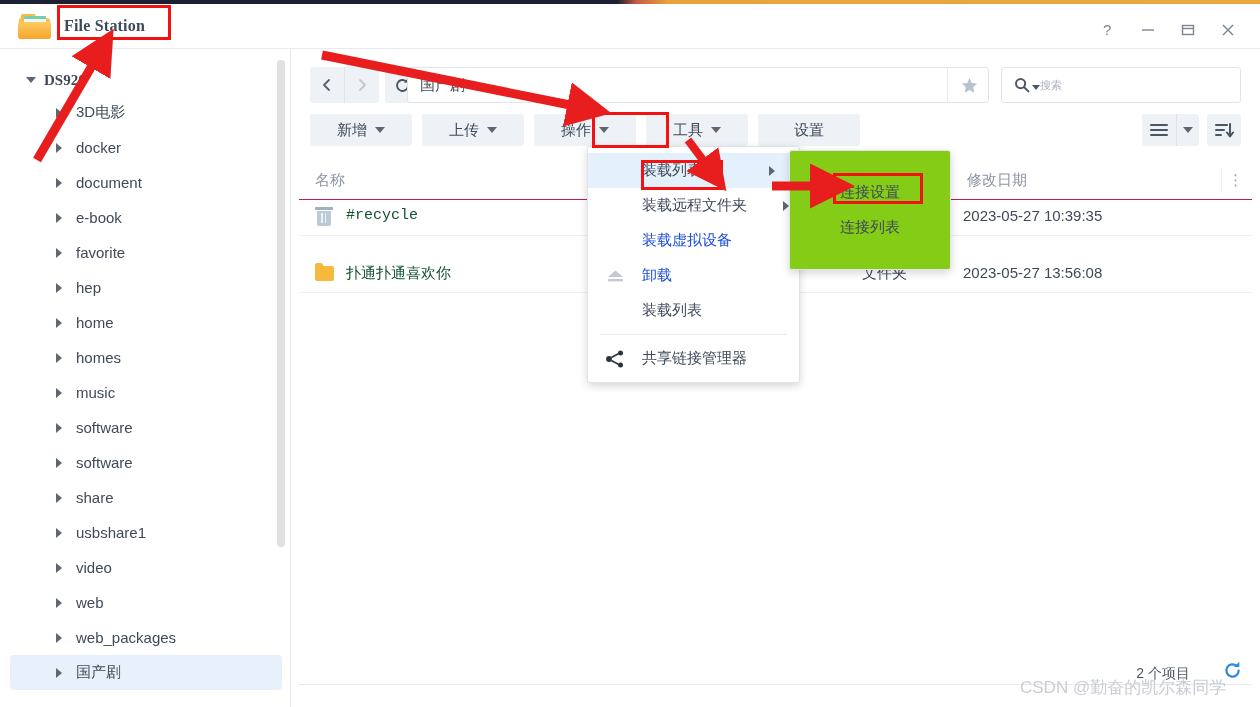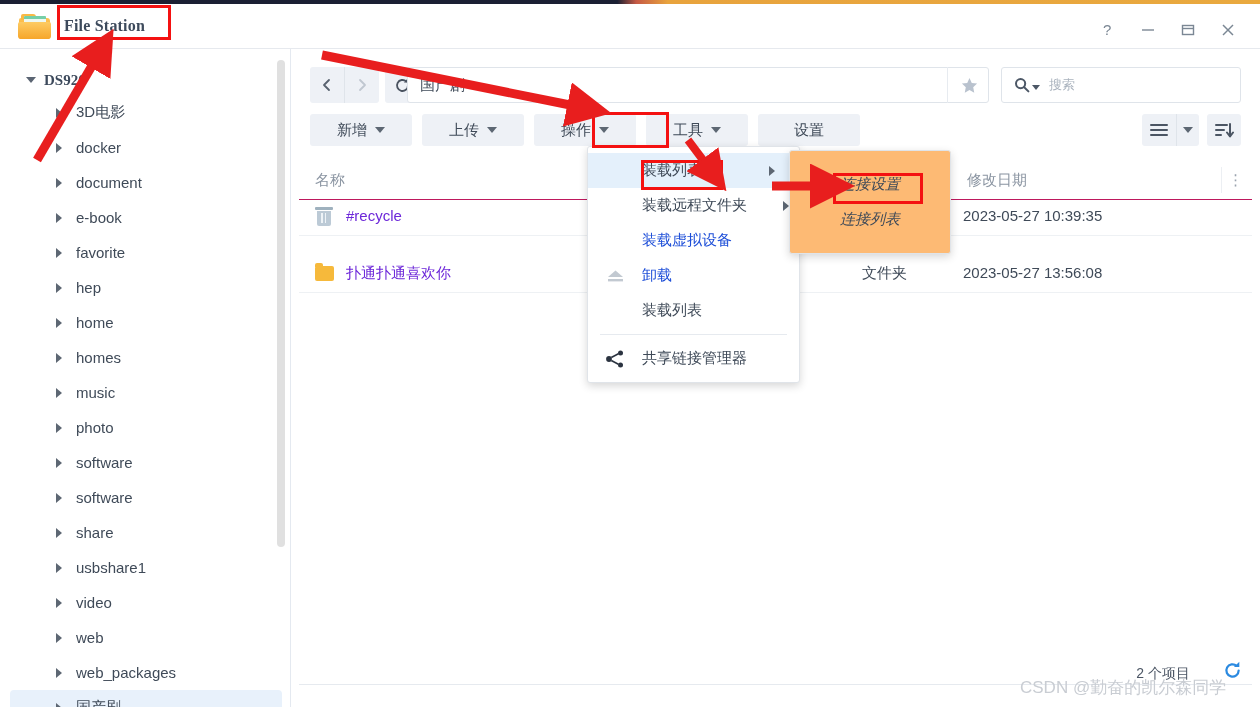--- a/index.html
+++ b/index.html
@@ -70,21 +70,21 @@
   .pathbox{position:absolute;left:116px;top:0;width:582px;height:36px;border:1px solid #dfe4ea;
     border-radius:3px;background:#fff;box-sizing:border-box;}
   .path-text{position:absolute;left:12px;top:8px;font-size:15px;color:#3f4a58;}
   .starbtn{position:absolute;left:656px;top:0;width:42px;height:36px;border-left:1px solid #e7ebf0;
     display:flex;align-items:center;justify-content:center;color:#b6bfcb;font-size:18px;}
   .searchbox{position:absolute;left:710px;top:0;width:240px;height:36px;border:1px solid #dfe4ea;
     border-radius:3px;background:#fff;box-sizing:border-box;display:flex;align-items:center;}
   .search-ico{margin-left:12px;color:#4c5766;display:flex;align-items:center;}
   .search-caret{width:0;height:0;border-left:4px solid transparent;border-right:4px solid transparent;
     border-top:5px solid #4c5766;margin-left:2px;margin-top:4px;}
-  .search-ph{margin-left:9px;font-size:13px;color:#a9b2bd;}
+  .search-ph{font-size:11px;color:#a9b2bd;}
 
   
   .toolbar{position:absolute;left:19px;top:65px;display:flex;gap:10px;}
   .tbtn{height:32px;min-width:78px;padding:0 12px;background:#eef1f6;border-radius:3px;
     display:flex;align-items:center;justify-content:center;gap:8px;font-size:15px;color:#3f4a58;}
   .tcaret{width:0;height:0;border-left:5px solid transparent;border-right:5px solid transparent;
     border-top:6px solid #5d6773;}
   .tool-hl{position:absolute;left:592px;top:112px;width:77px;height:36px;border:3px solid #f41111;
     box-sizing:border-box;pointer-events:none;}
 
@@ -101,21 +101,21 @@
   .col-size{position:absolute;left:463px;top:10px;font-size:15px;color:#8b95a2;}
   .col-type{position:absolute;left:563px;top:10px;font-size:15px;color:#8b95a2;}
   .col-date{position:absolute;left:668px;top:10px;font-size:15px;color:#8b95a2;}
   .col-menu{position:absolute;right:8px;top:10px;font-size:15px;color:#9aa3ae;letter-spacing:1px;}
   .hdr-sep{position:absolute;top:6px;width:1px;height:26px;background:#eceff3;}
 
   .row{position:absolute;left:8px;width:953px;height:36px;border-bottom:1px solid #eef1f4;}
   .row1{top:150px;}
   .row2{top:186px;margin-top:21px;}
   .row-ico{position:absolute;left:16px;top:8px;width:20px;height:20px;}
-  .row-name{position:absolute;left:47px;top:8px;font-size:15px;color:#6d28d9;}
+  .row-name{position:absolute;left:47px;top:8px;font-size:15px;color:#14532d;font-family:Liberation Mono, monospace;}
   .row-type{position:absolute;left:563px;top:8px;font-size:15px;color:#3f4a58;}
   .row-date{position:absolute;left:664px;top:8px;font-size:15px;color:#3f4a58;}
 
   .trash{position:absolute;left:0;top:0;width:18px;height:19px;}
   .trash-lid{position:absolute;left:0;top:0;width:18px;height:3px;background:#9fb1be;border-radius:1px;}
   .trash-body{position:absolute;left:2px;top:4px;width:14px;height:15px;background:#bccad6;
     border-radius:0 0 2px 2px;}
   .trash-line{position:absolute;top:6px;width:1.6px;height:10px;background:#eef3f7;}
 
   .mini-folder{position:absolute;left:0;top:2px;width:19px;height:15px;background:#f6b93b;border-radius:2px;}
@@ -135,22 +135,22 @@
   .mi-ico{width:54px;display:flex;align-items:center;justify-content:center;color:#6a7481;}
   .mi-label{font-size:15px;color:#3f4a58;}
   .mi.dis .mi-label{color:#1d4ed8;}
   .mi.dis .mi-ico{color:#c2c9d1;}
   .mi-arrow{position:absolute;right:24px;top:13px;width:0;height:0;border-top:5px solid transparent;
     border-bottom:5px solid transparent;border-left:6px solid #5d6773;}
   .mi-sep{height:1px;background:#e6eaef;margin:6px 12px;}
   .menu-hl{position:absolute;left:641px;top:160px;width:82px;height:30px;border:3px solid #f41111;
     box-sizing:border-box;pointer-events:none;}
 
-  .submenu{position:absolute;left:789px;top:150px;width:160px;background:#fdba74;
-    border:1px solid #e0e4e9;border-radius:3px;box-shadow:0 3px 9px rgba(0,0,0,.16);padding:16px 0;font-style:italic;}
+  .submenu{position:absolute;left:789px;top:150px;width:160px;background:#84cc16;
+    border:1px solid #e0e4e9;border-radius:3px;box-shadow:0 3px 9px rgba(0,0,0,.16);padding:24px 0;}
   .smi{height:35px;display:flex;align-items:center;justify-content:center;font-size:15px;color:#3f4a58;}
   .sub-hl{position:absolute;left:833px;top:173px;width:90px;height:31px;border:3px solid #f41111;
     box-sizing:border-box;pointer-events:none;}
 
   
   .arrows{position:absolute;left:0;top:0;width:1260px;height:707px;pointer-events:none;}
 
   
   .watermark{position:absolute;left:1020px;top:676px;font-size:17px;color:#c9cdd3;white-space:nowrap;}
 </style>
@@ -233,24 +233,20 @@
         <div class="tw-caret"></div>
         <div class="tw-label">home</div>
       </div>
       <div class="tree-item">
         <div class="tw-caret"></div>
         <div class="tw-label">homes</div>
       </div>
       <div class="tree-item">
         <div class="tw-caret"></div>
         <div class="tw-label">music</div>
-      </div>
-      <div class="tree-item">
-        <div class="tw-caret"></div>
-        <div class="tw-label">photo</div>
       </div>
       <div class="tree-item">
         <div class="tw-caret"></div>
         <div class="tw-label">software</div>
       </div>
       <div class="tree-item">
         <div class="tw-caret"></div>
         <div class="tw-label">software</div>
       </div>
       <div class="tree-item">

